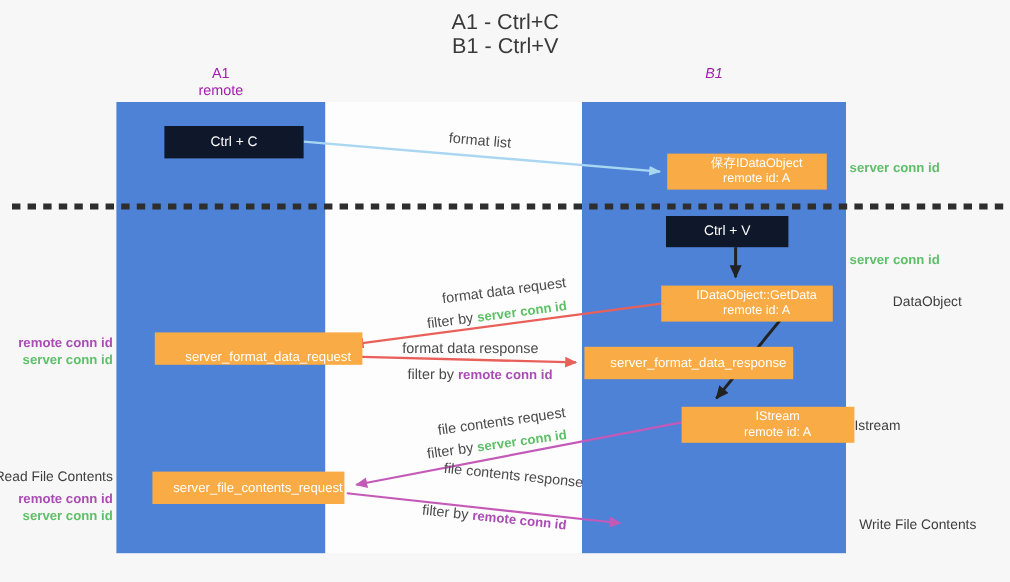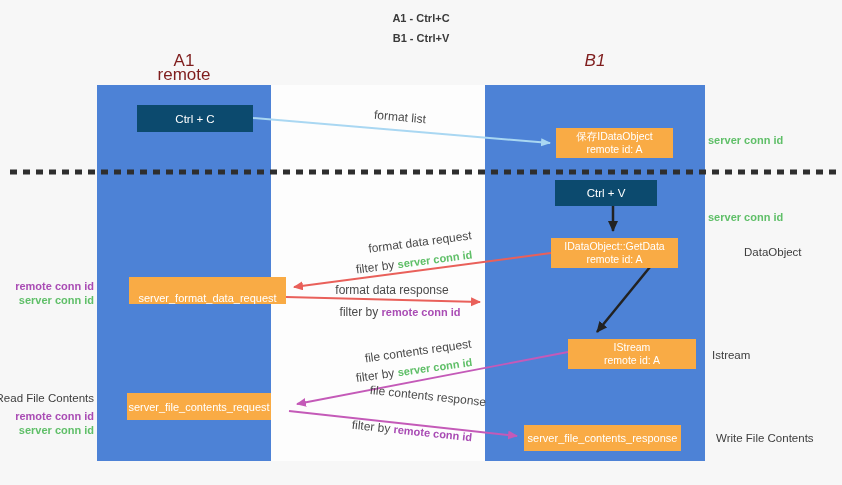--- a/index.html
+++ b/index.html
@@ -1,26 +1,26 @@
 <!DOCTYPE html>
 <html><head>
 <meta charset="utf-8">
 <style>
   html,body{margin:0;padding:0;}
   body{font-family:"Liberation Sans",sans-serif;background:#f7f7f7;}
   .stage{position:relative;width:842px;height:485px;background:#f7f7f7;overflow:hidden;}
   .abs{position:absolute;}
-  .title{left:0;right:0;top:8px;text-align:center;font-size:11px;line-height:20px;color:#3a3a3a;font-weight:bold;}
-  .lane-header{top:54px;text-align:center;font-size:17px;line-height:14px;color:#7f1d1d;}
+  .title{left:0;right:0;top:8px;text-align:center;font-size:18px;line-height:20px;color:#3a3a3a;}
+  .lane-header{top:54px;text-align:center;font-size:12px;line-height:14px;color:#a21caf;}
   .lane{top:85px;height:376px;background:#4d82d6;}
   .midband{left:271px;top:85px;width:214px;height:376px;background:#fdfdfd;}
   .node{display:flex;flex-direction:column;align-items:center;justify-content:center;
         color:#fff;text-align:center;z-index:3;}
-  .green-node{background:#0c4a6e;font-size:11.5px;}
-  .orange-node{background:#f9ab45;font-size:11px;}
+  .green-node{background:#0f172a;font-size:11.5px;}
+  .orange-node{background:#f9ab45;font-size:11px;padding-left:16px;}
   .two-line{font-size:10.5px;line-height:13px;}
   .mid-label{z-index:4;font-size:12px;color:#4a4a4a;white-space:nowrap;transform-origin:center;}
   .side-label{z-index:4;font-size:11.5px;color:#3d3d3d;white-space:nowrap;}
   .conn-id{font-size:11px;font-weight:bold;}
   .green-text{color:#5fbf68;}
   .purple-text{color:#a94cb4;}
   .right-align{text-align:right;}
   .arrow-layer{position:absolute;left:0;top:0;z-index:2;}
 </style>
 </head>
@@ -94,33 +94,33 @@
 
   <div class="abs node orange-node two-line" style="left:551px;top:238px;width:127px;height:30px;">
     <span>IDataObject::GetData</span>
     <span>remote id: A</span>
   </div>
 
   <div class="abs node orange-node" style="left:129px;top:277px;width:157px;height:27px;justify-content:flex-end;">
     <span>server_format_data_request</span>
   </div>
 
+  <div class="abs node orange-node" style="left:487px;top:289px;width:158px;height:27px;">
+    <span>server_format_data_response</span>
+  </div>
 
   <div class="abs node orange-node two-line" style="left:568px;top:339px;width:128px;height:30px;">
     <span>IStream</span>
     <span>remote id: A</span>
   </div>
 
   <div class="abs node orange-node" style="left:127px;top:393px;width:144px;height:27px;">
     <span>server_file_contents_request</span>
   </div>
 
-  <div class="abs node orange-node" style="left:524px;top:425px;width:157px;height:26px;">
-    <span>server_file_contents_response</span>
-  </div>
 
   <div class="abs mid-label" style="left:400px;top:117px;transform:translate(-50%,-50%) rotate(5deg);">format list</div>
 
   <div class="abs mid-label" style="left:420px;top:242px;transform:translate(-50%,-50%) rotate(-7.5deg);">format data request</div>
   <div class="abs mid-label" style="left:414px;top:262px;transform:translate(-50%,-50%) rotate(-7.5deg);">
     <span>filter by</span>
     <span class="conn-id green-text">server conn id</span>
   </div>
 
   <div class="abs mid-label" style="left:392px;top:290px;transform:translate(-50%,-50%);">format data response</div>

